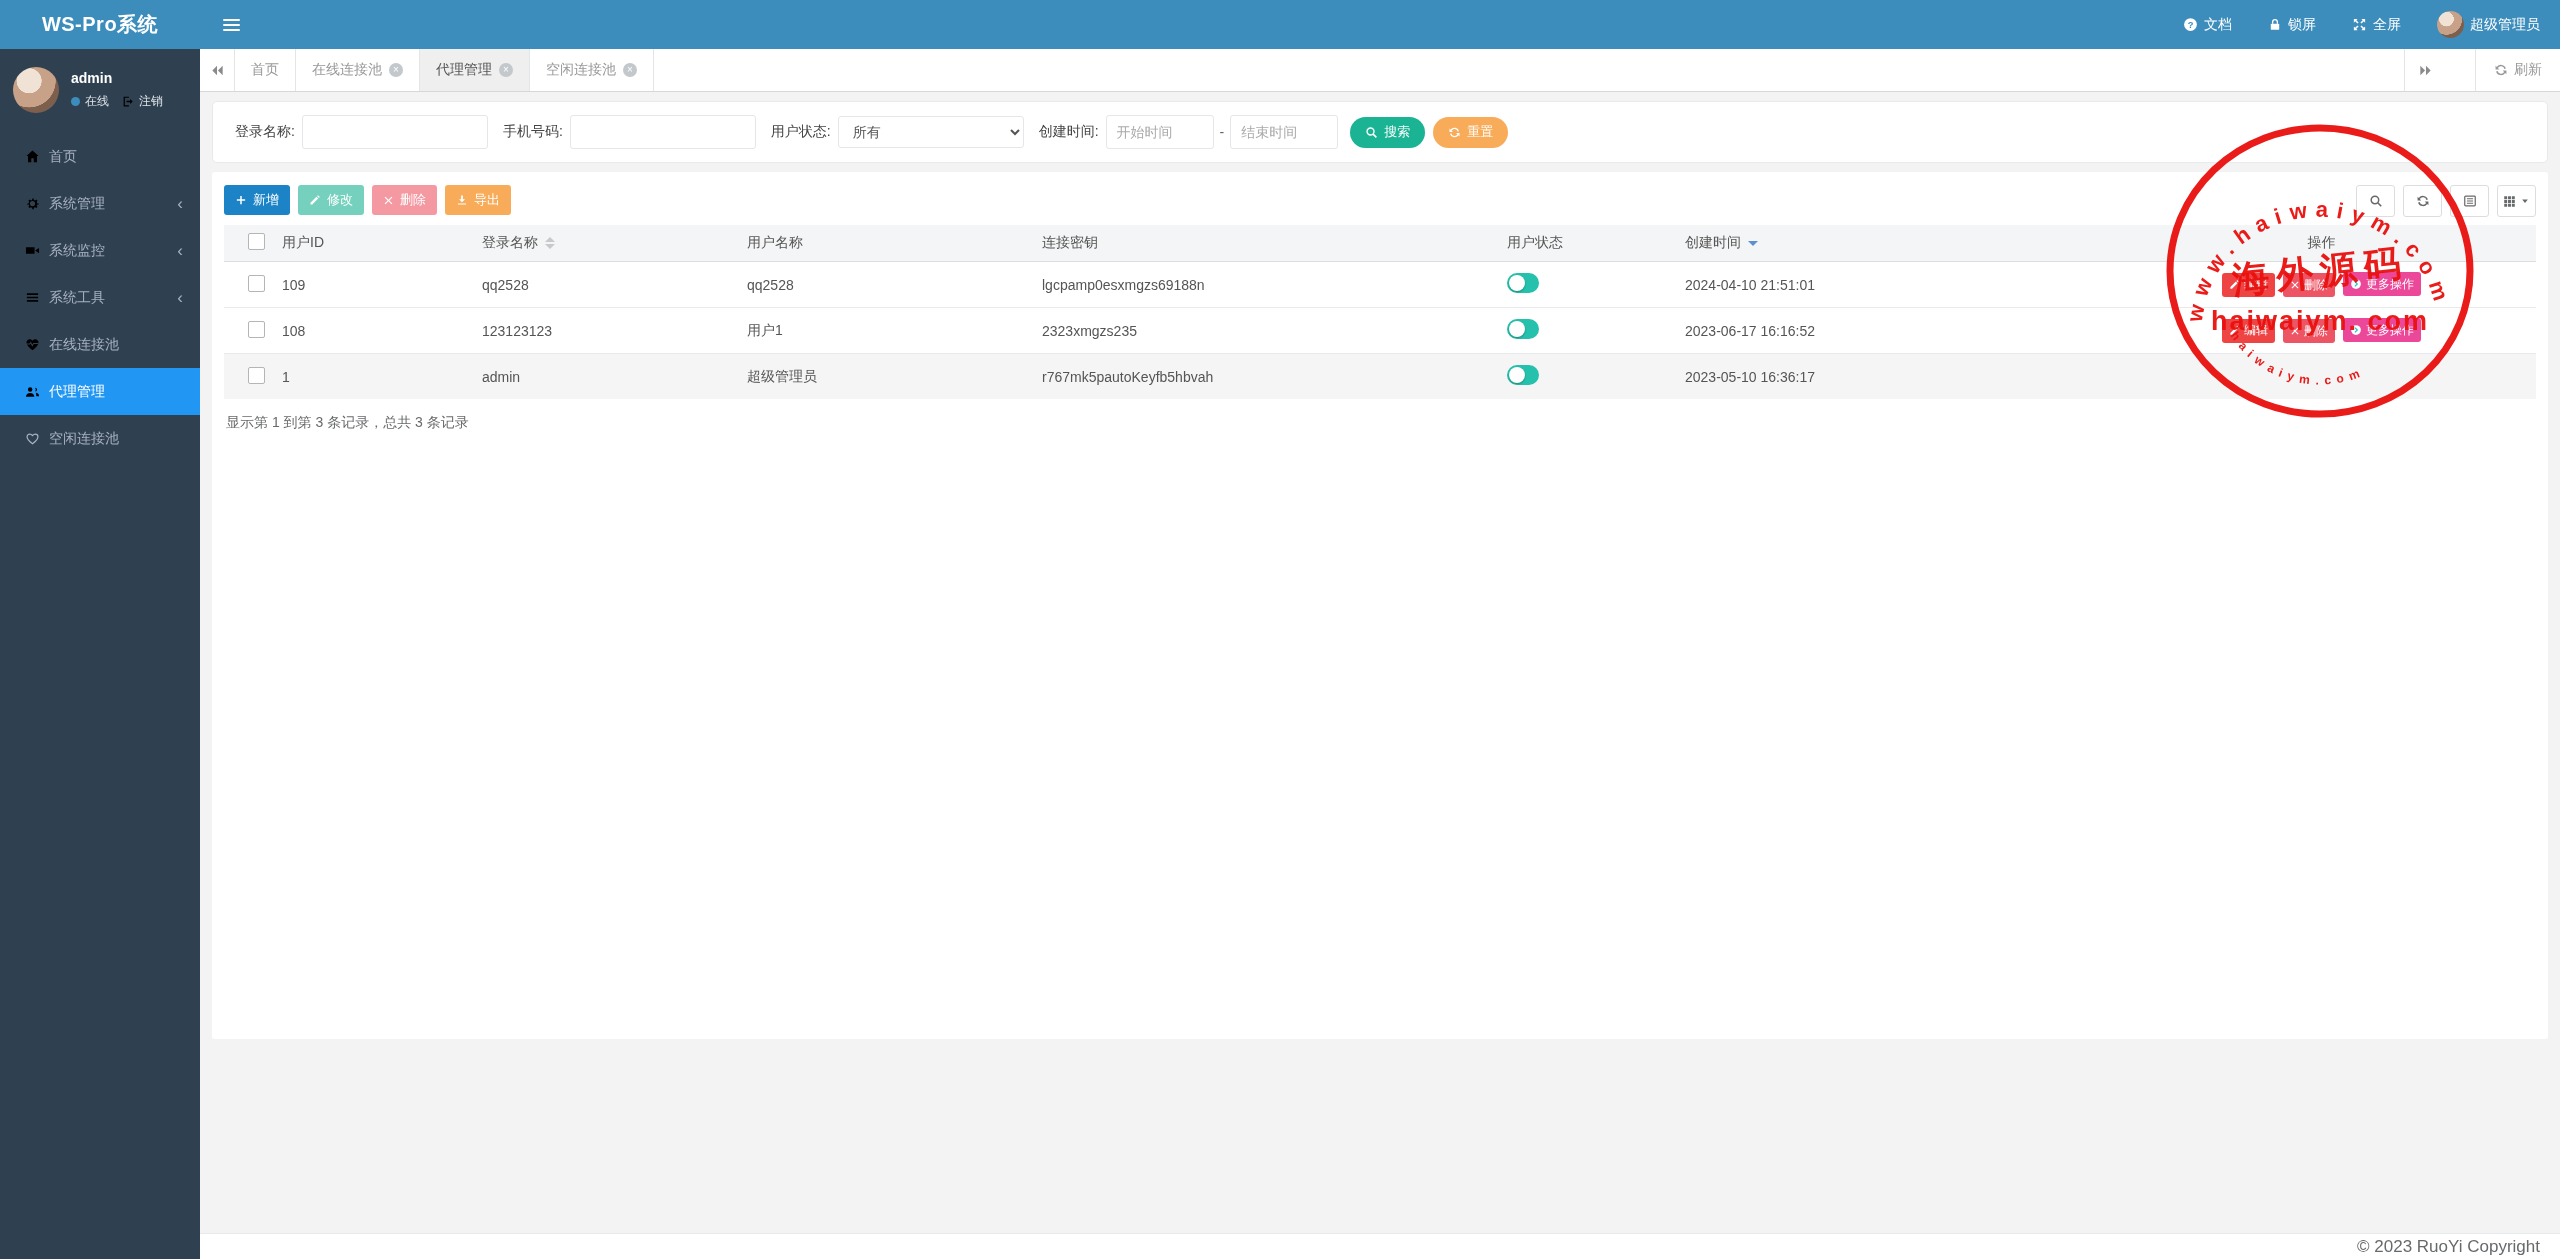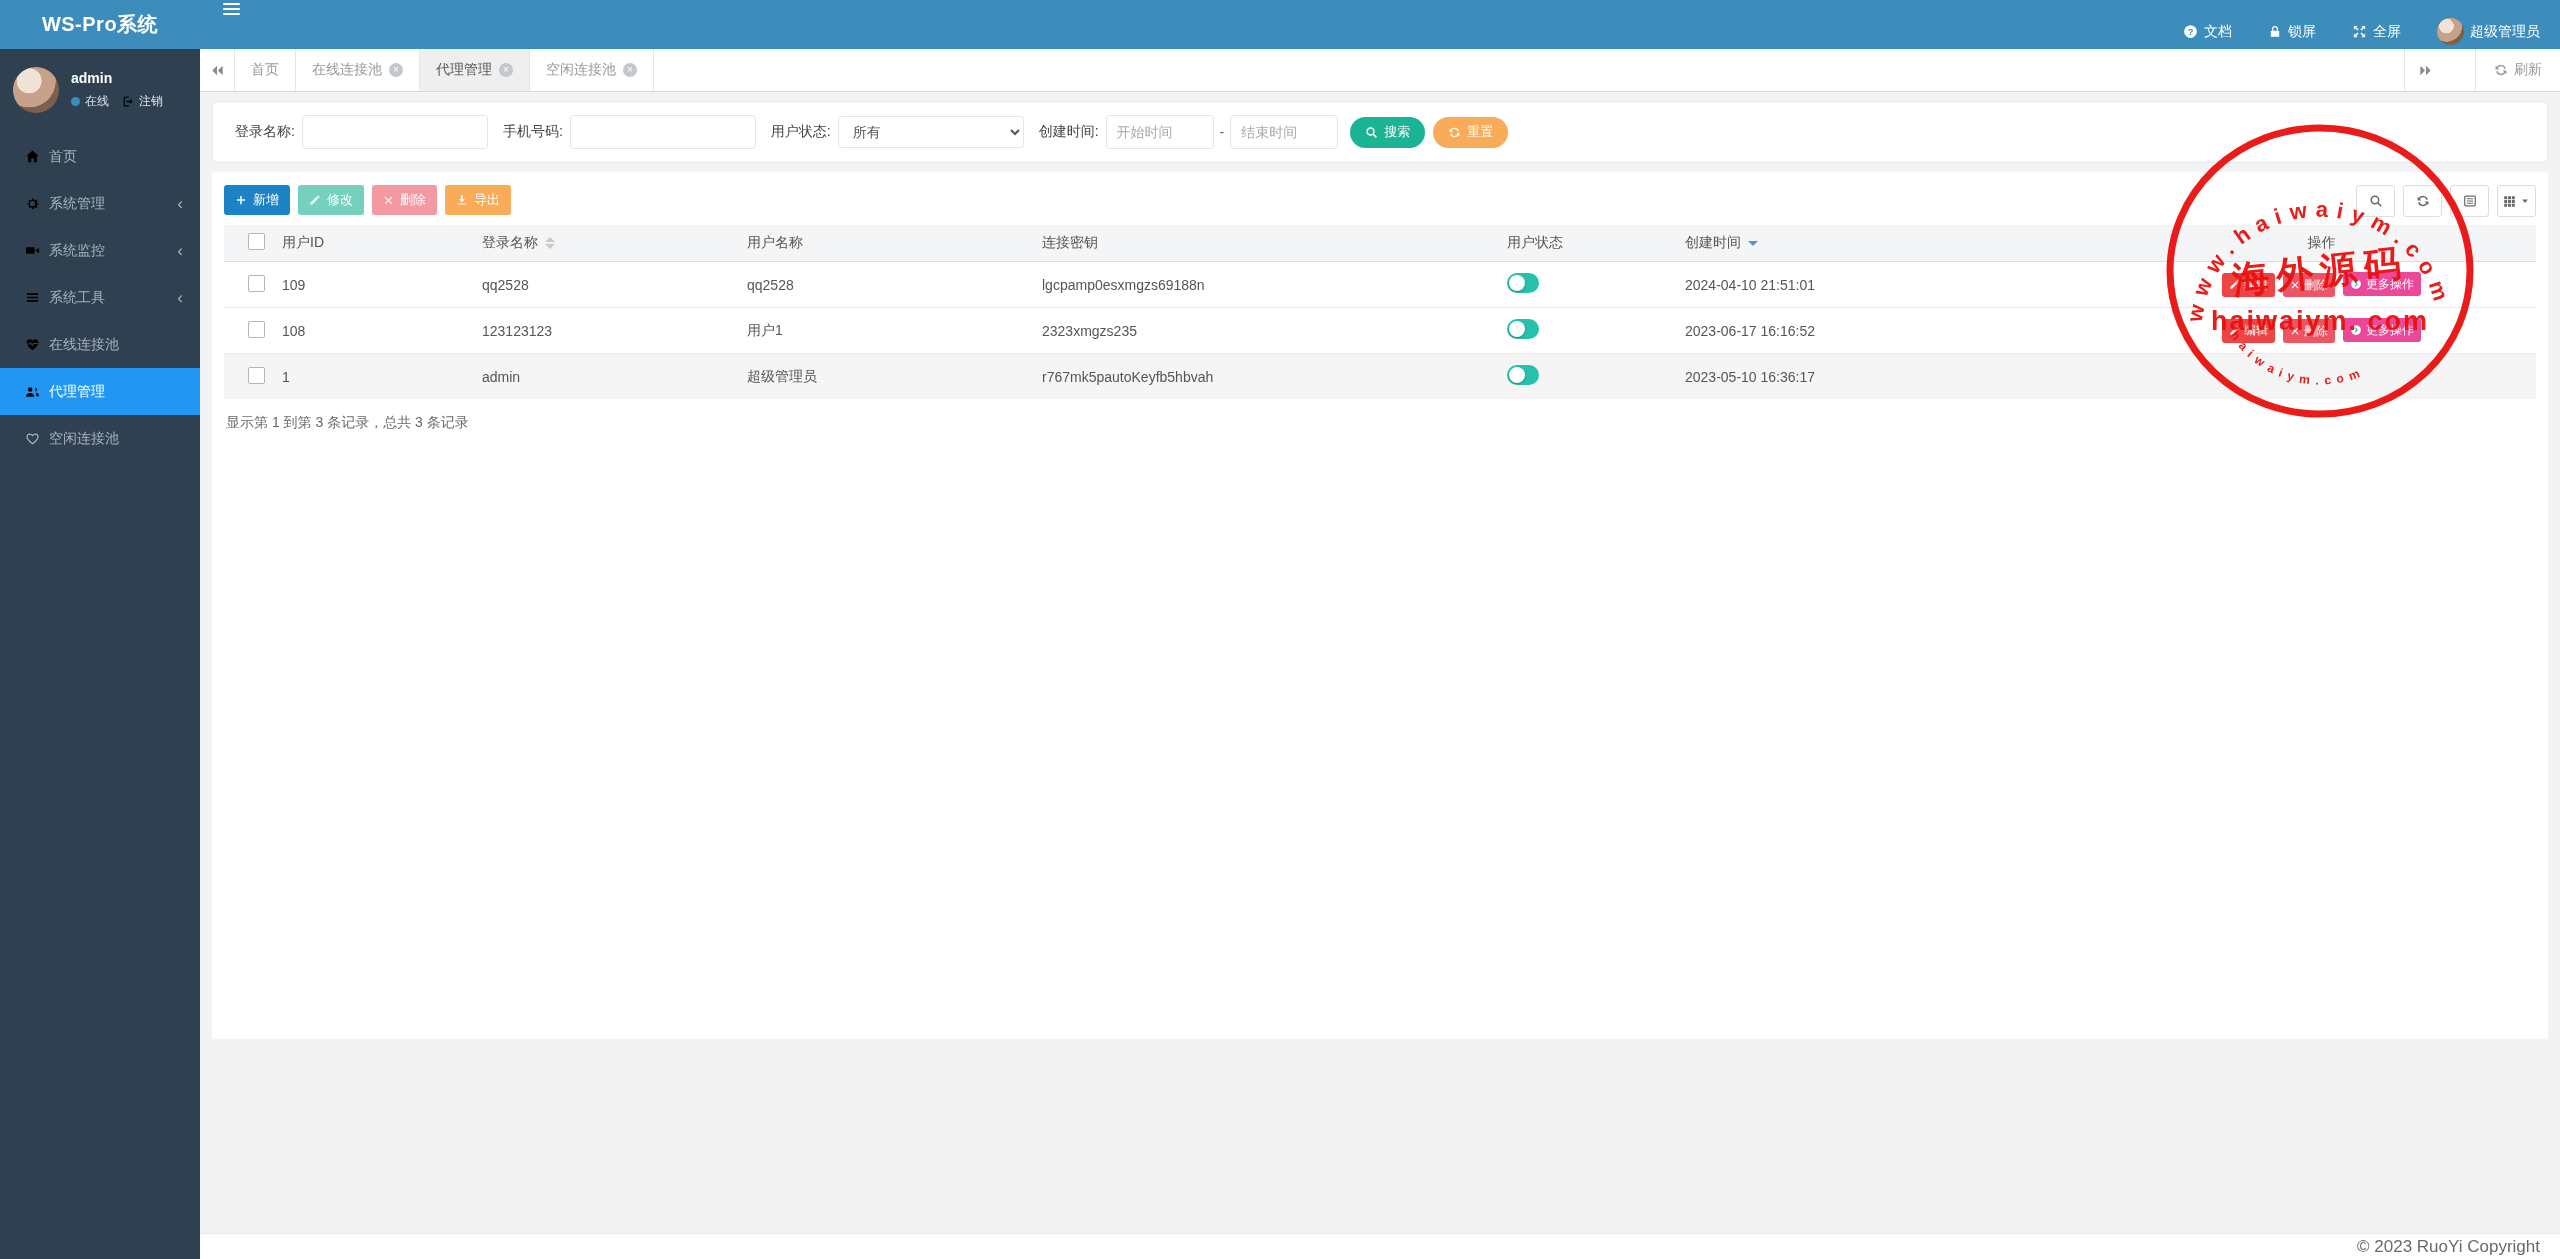--- a/index.html
+++ b/index.html
@@ -25,21 +25,21 @@
   .menu{margin-top:2px;}
   .menu-item{height:47px;display:flex;align-items:center;gap:9px;padding-left:25px;
              color:#a7b1c2;font-size:14px;position:relative;cursor:pointer;}
   .menu-item .ic{width:15px;text-align:center;color:#a7b1c2;}
   .menu-item.active{background:#2196f3;color:#fff;}
   .menu-item.active .ic{color:#fff;}
   .chev{position:absolute;right:17px;font-size:17px;line-height:1;color:#a7b1c2;}
 
   
   #topbar{position:absolute;left:200px;top:0;right:0;height:49px;background:#3c8dbc;
-          display:flex;color:#fff;z-index:4;flex-direction:column;}
+          display:flex;align-items:center;color:#fff;z-index:4;}
   .hamburger{margin-left:23px;cursor:pointer;display:inline-block;}
   .hamburger i{display:block;width:17px;height:2px;background:#fff;margin:3px 0;border-radius:1px;}
   .topbar-right{margin-left:auto;display:flex;align-items:center;gap:36px;padding-right:20px;}
   .topbar-item{display:inline-flex;align-items:center;gap:6px;cursor:pointer;font-size:14px;}
   .avatar-sm{width:27px;height:27px;border-radius:50%;
              background:radial-gradient(circle at 35% 30%,#f0e3d6 0 28%,#c7a188 29% 60%,#7d5f4e 61% 100%);}
 
   
   #tabbar{position:absolute;left:200px;top:49px;right:0;height:42px;background:#fff;
           border-bottom:1px solid #d4d8da;display:flex;align-items:stretch;z-index:4;}

